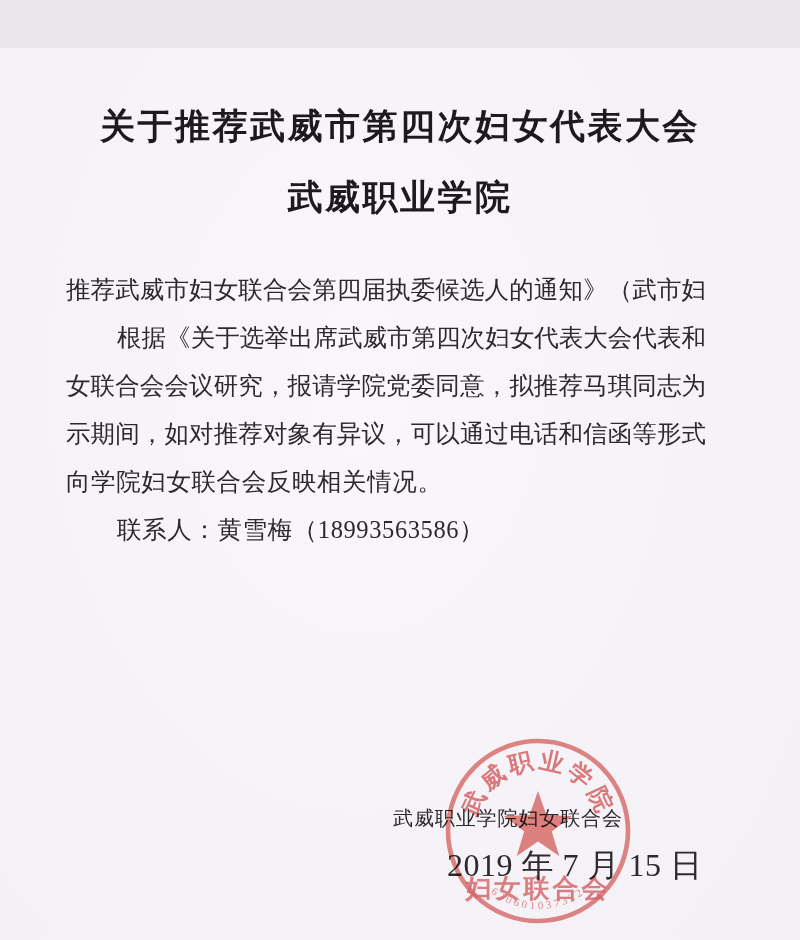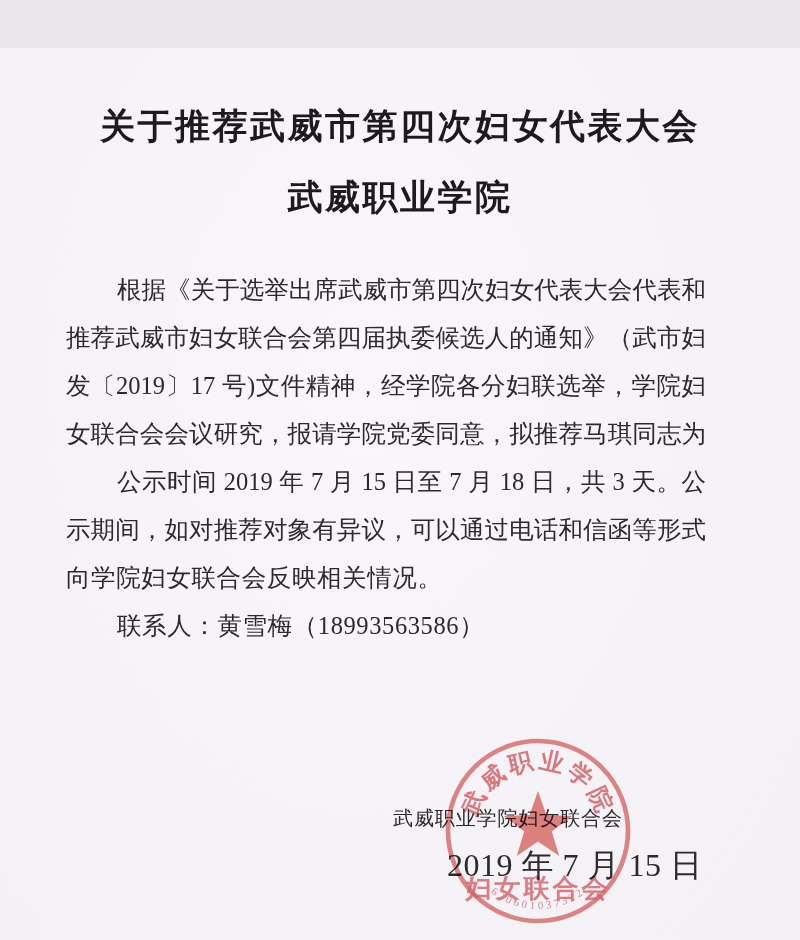--- a/index.html
+++ b/index.html
@@ -60,25 +60,23 @@
 <body>
 
 <div class="page">
 
   <div class="title-block">
     <div class="title-line">关于推荐武威市第四次妇女代表大会</div>
     <div class="title-line">武威职业学院</div>
   </div>
 
   <div class="body-block">
+    <div class="line just">推荐武威市妇女联合会第四届执委候选人的通知》（武市妇</div>
     <div class="line just indent">根据《关于选举出席武威市第四次妇女代表大会代表和</div>
-    <div class="line just">推荐武威市妇女联合会第四届执委候选人的通知》（武市妇</div>
-    <div class="line just">发〔2019〕17 号)文件精神，经学院各分妇联选举，学院妇</div>
     <div class="line just">女联合会会议研究，报请学院党委同意，拟推荐马琪同志为</div>
-    <div class="line just indent">公示时间 2019 年 7 月 15 日至 7 月 18 日，共 3 天。公</div>
     <div class="line just">示期间，如对推荐对象有异议，可以通过电话和信函等形式</div>
     <div class="line">向学院妇女联合会反映相关情况。</div>
     <div class="line indent">联系人：黄雪梅（18993563586）</div>
   </div>
 
   <div class="sig-org">武威职业学院妇女联合会</div>
   <div class="sig-date">2019 年 7 月 15 日</div>
 
   <svg class="seal" viewBox="0 0 200 200" xmlns="http://www.w3.org/2000/svg">
     <defs>

